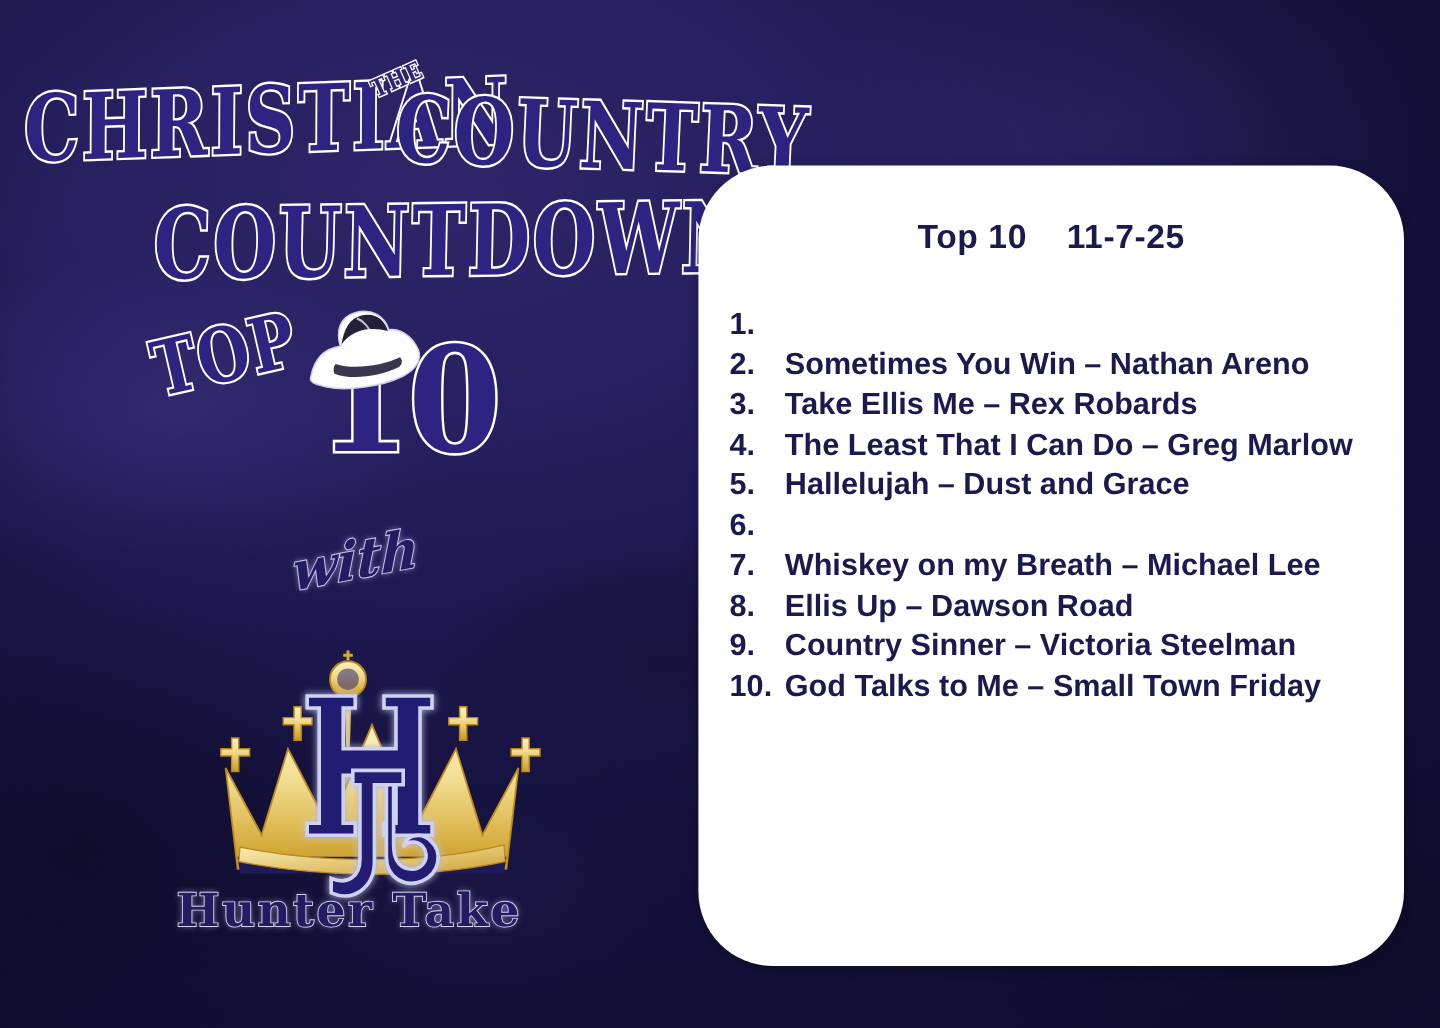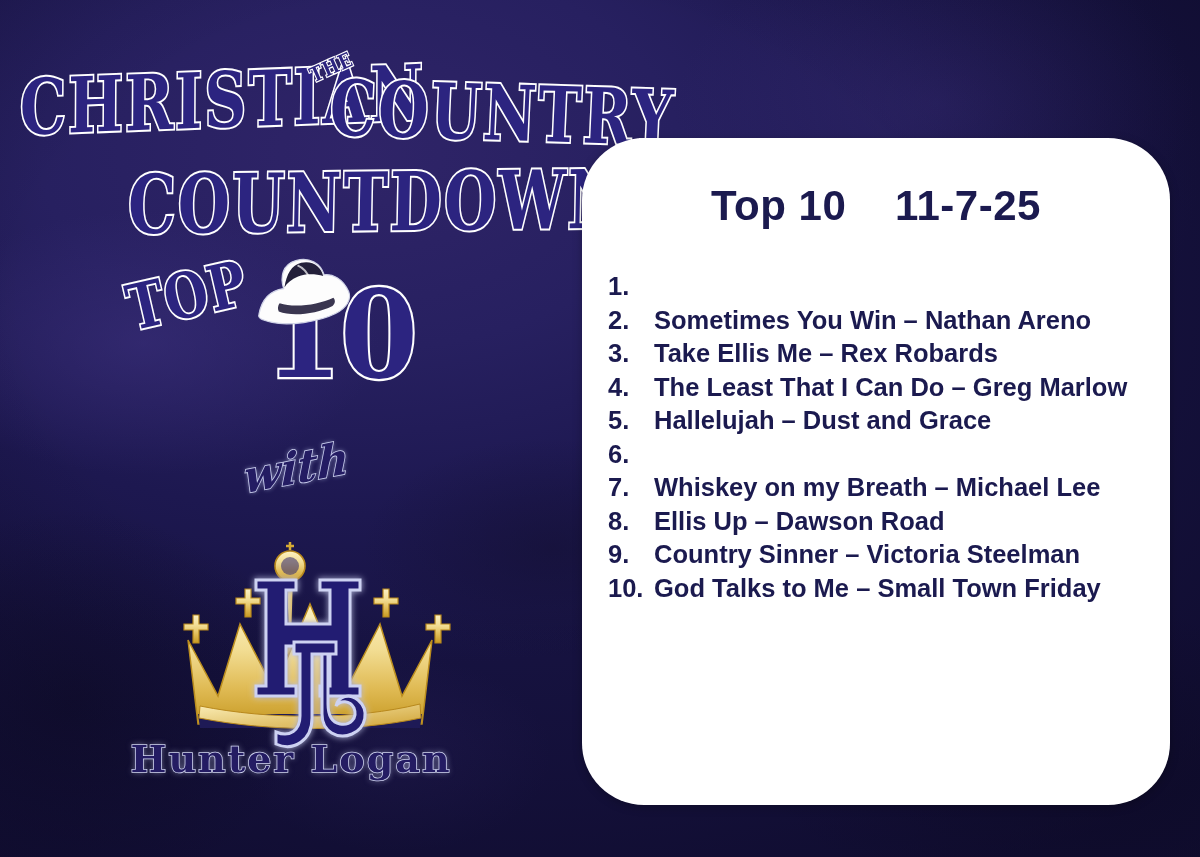--- a/index.html
+++ b/index.html
@@ -176,21 +176,21 @@
     left: 582px; top: 138px;
     width: 588px; height: 667px;
     background: #ffffff;
     border-radius: 62px;
     box-shadow: 0 2px 10px rgba(0,0,0,.25);
   }
   .card-title {
     margin: 0;
     padding: 44px 0 0 0;
     text-align: center;
-    font-size: 42px;
+    font-size: 28px;
     font-weight: bold;
     color: #1b1a4f;
     letter-spacing: 0.5px;
     white-space: pre;
   }
   .track-list {
     list-style: none;
     margin: 0;
     padding: 40px 0 0 26px;
   }
@@ -293,21 +293,21 @@
         <path d="M96 52 L136 52 L136 62 L126 62 L126 96 L170 96 L170 62 L160 62 L160 52 L200 52
                  L200 62 L190 62 L190 158 L200 158 L200 168 L160 168 L160 158 L170 158 L170 118
                  L126 118 L126 158 L136 158 L136 168 L96 168 L96 158 L106 158 L106 62 L96 62 Z" fill="#241c72" stroke="#cdd2f2" stroke-width="3"></path>
         <path d="M134 114 L176 114 L176 126 L162 126 L162 186 C162 204 178 212 192 206
                  C206 200 210 182 198 172 C190 165 178 168 176 178 C180 172 190 172 194 180
                  C198 190 190 198 180 196 C170 194 168 184 168 176 L168 126 L152 126 L152 190
                  C152 212 134 224 116 216 L116 204 C130 210 140 202 140 188 L140 126 L134 126 Z" fill="#241c72" stroke="#cdd2f2" stroke-width="3"></path>
       </g>
     </svg>
 
-    <div class="logo-name">Hunter Logan</div>
+    <div class="logo-name">Hunter Take</div>
   </div>
 
   <div class="card">
 
     <h1 class="card-title">Top 10    11-7-25</h1>
 
     <ol class="track-list">
       <li class="track-row">
         <span class="track-rank">1.</span>
       </li>

